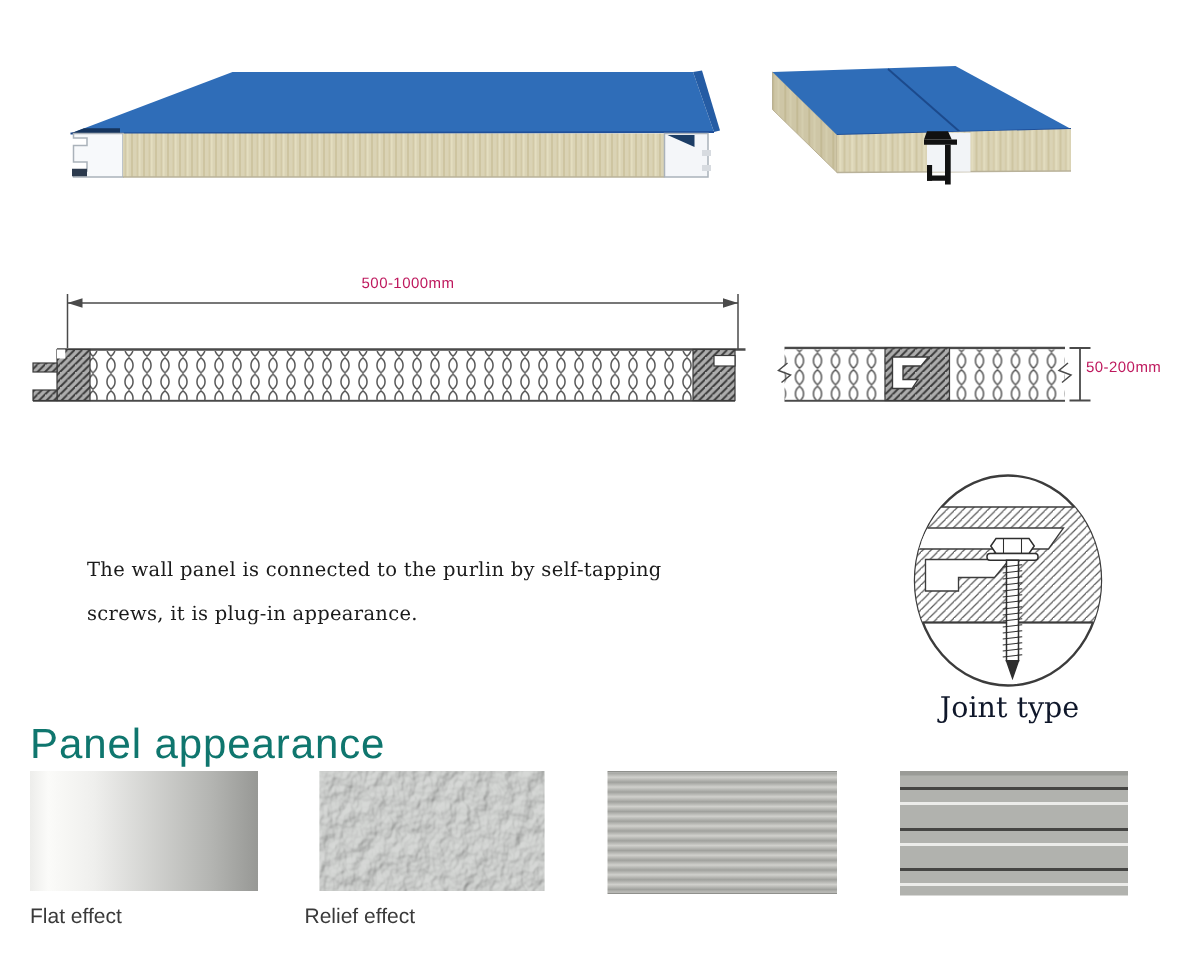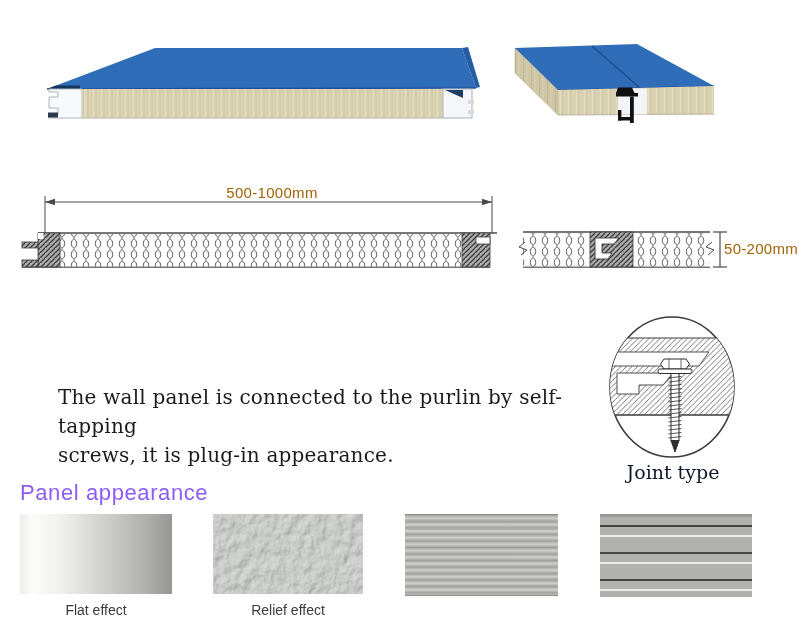--- a/index.html
+++ b/index.html
@@ -1,25 +1,25 @@
 <!DOCTYPE html>
 <html><head>
 <meta charset="utf-8">
 <style>
   html,body{margin:0;padding:0;background:#fff;}
   .canvas{position:relative;width:800px;height:636px;background:#fff;overflow:hidden;
           font-family:"Liberation Sans",sans-serif;}
   .abs{position:absolute;}
-  .dim-label{font-size:15px;color:#a16207;text-align:center;letter-spacing:.3px;}
-  .para{font-family:"DejaVu Serif",serif;font-size:20px;line-height:29px;color:#1b1b1b;
-        letter-spacing:.2px;margin-top:17px;}
+  .dim-label{font-size:10px;color:#be185d;text-align:center;letter-spacing:.3px;}
+  .para{font-family:"DejaVu Serif",serif;font-size:13px;line-height:29px;color:#1b1b1b;
+        letter-spacing:.2px;}
   .joint-caption{font-family:"DejaVu Serif",serif;font-size:19px;color:#0f172a;text-align:center;}
-  .appearance-heading{font-size:22px;color:#8b5cf6;letter-spacing:.6px;}
+  .appearance-heading{font-size:28px;color:#0f766e;letter-spacing:.6px;}
   .swatch{position:absolute;top:514px;height:80px;width:152px;}
-  .swatch-label{position:absolute;top:602px;font-size:14px;color:#3a3a3a;text-align:center;}
+  .swatch-label{position:absolute;top:602px;font-size:14px;color:#3a3a3a;text-align:left;}
   .flat-bg{background:linear-gradient(to right,#ededeb 0%,#fbfbf9 8%,#efefed 28%,#b3b4b1 80%,#979895 100%);}
   .wave-bg{background:repeating-linear-gradient(to bottom,#a0a19d 0px,#d0d0cc 3.2px,#a0a19d 6.5px);
            border-top:1px solid #8f908c;border-bottom:1px solid #8f908c;}
   .rib-bg{background-color:#b1b2ae;
           background-image:repeating-linear-gradient(to bottom,
             rgba(0,0,0,0) 0px,rgba(0,0,0,0) 8px,#454543 8px,#454543 10px,
             rgba(0,0,0,0) 10px,rgba(0,0,0,0) 18px,#ececea 18px,#ececea 20px,
             rgba(0,0,0,0) 20px,rgba(0,0,0,0) 27px);
           border-top:3px solid #9a9b97;}
   svg{display:block;}
@@ -207,15 +207,15 @@
       <rect width="150" height="80" fill="#c7c9c7"></rect>
       <rect width="150" height="80" filter="url(#stucco)" opacity=".9"></rect>
     </svg>
   </div>
 
   <div class="swatch wave-bg" style="left:405px;width:153px"></div>
 
   <div class="swatch rib-bg" style="left:600px"></div>
 
   <div class="swatch-label" style="left:20px;width:152px">Flat effect</div>
-  <div class="swatch-label" style="left:213px;width:150px">Relief effect</div>
+  <div class="swatch-label" style="left:203px;width:150px">Relief effect</div>
 
 </div>
 
 </body></html>

